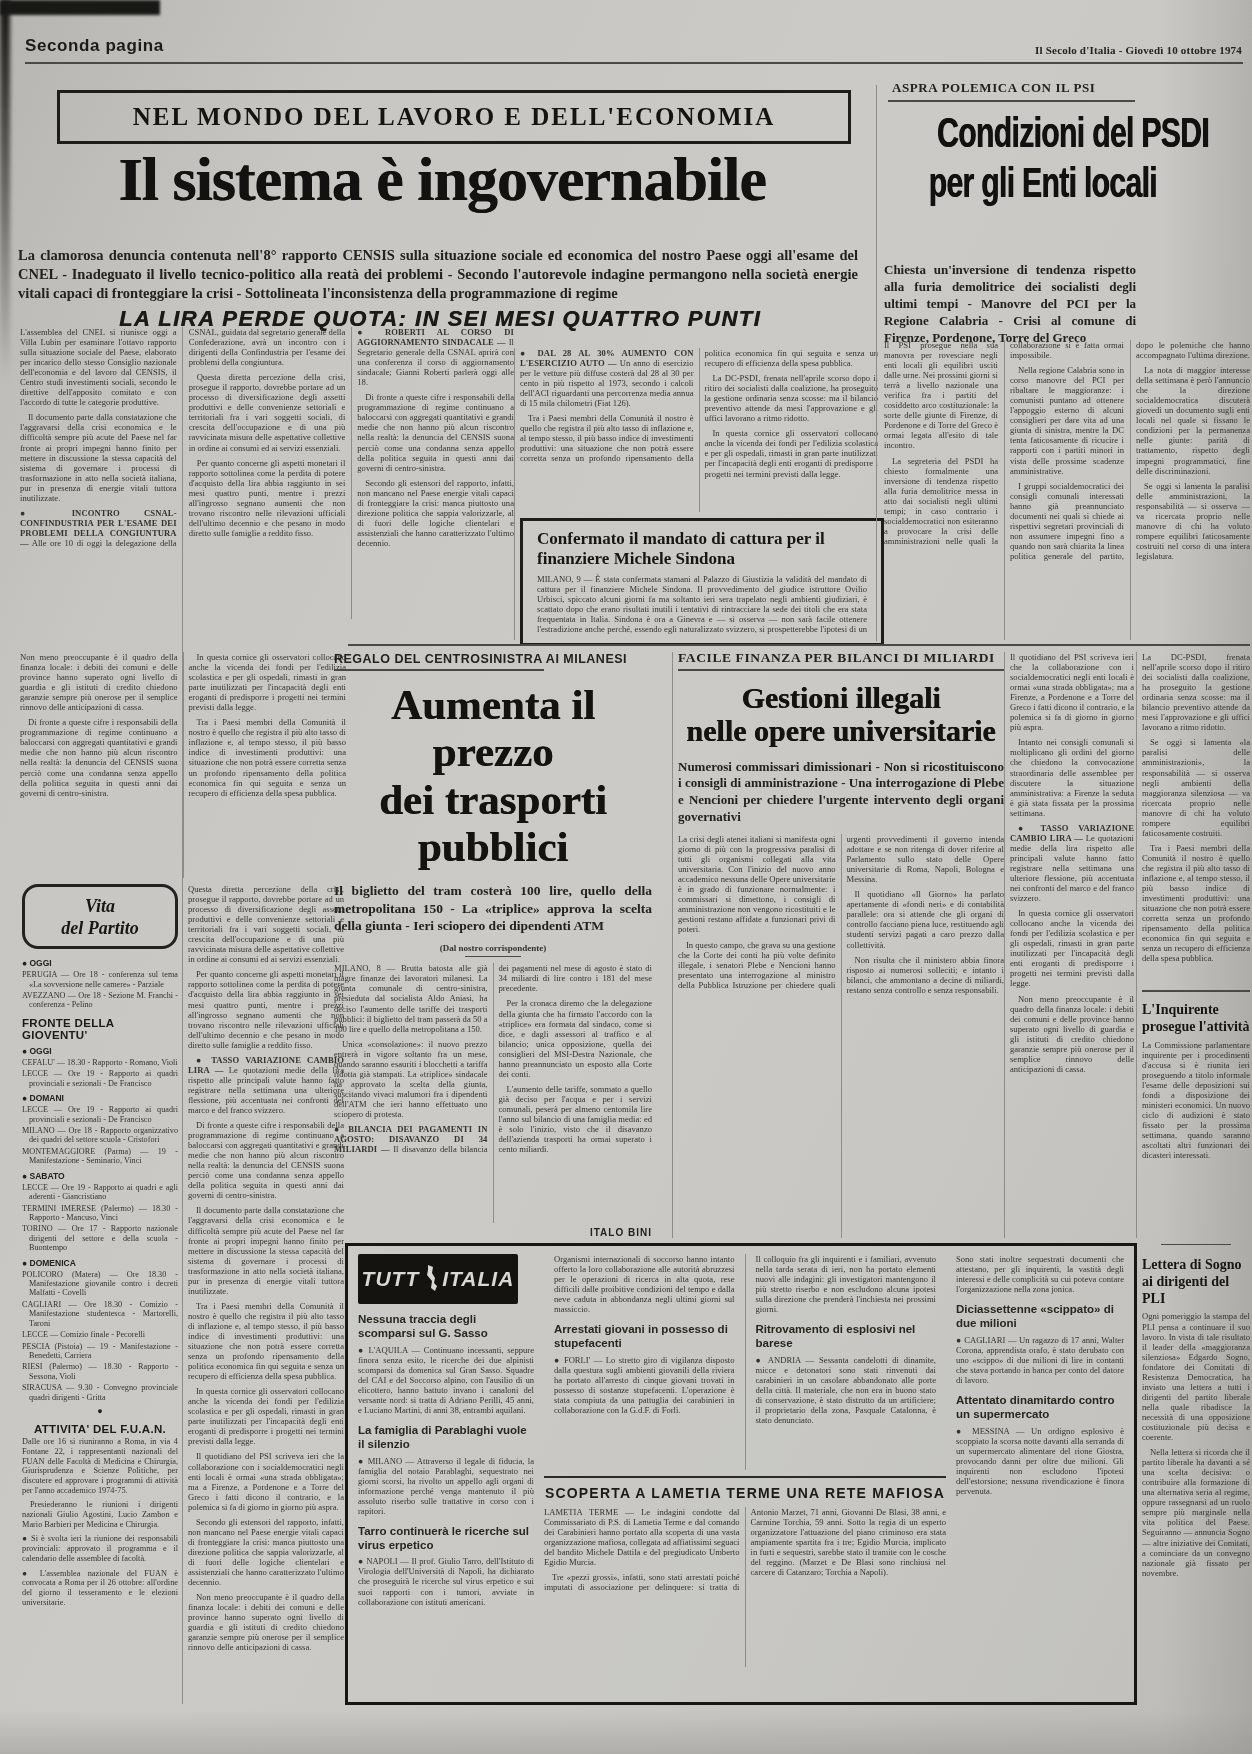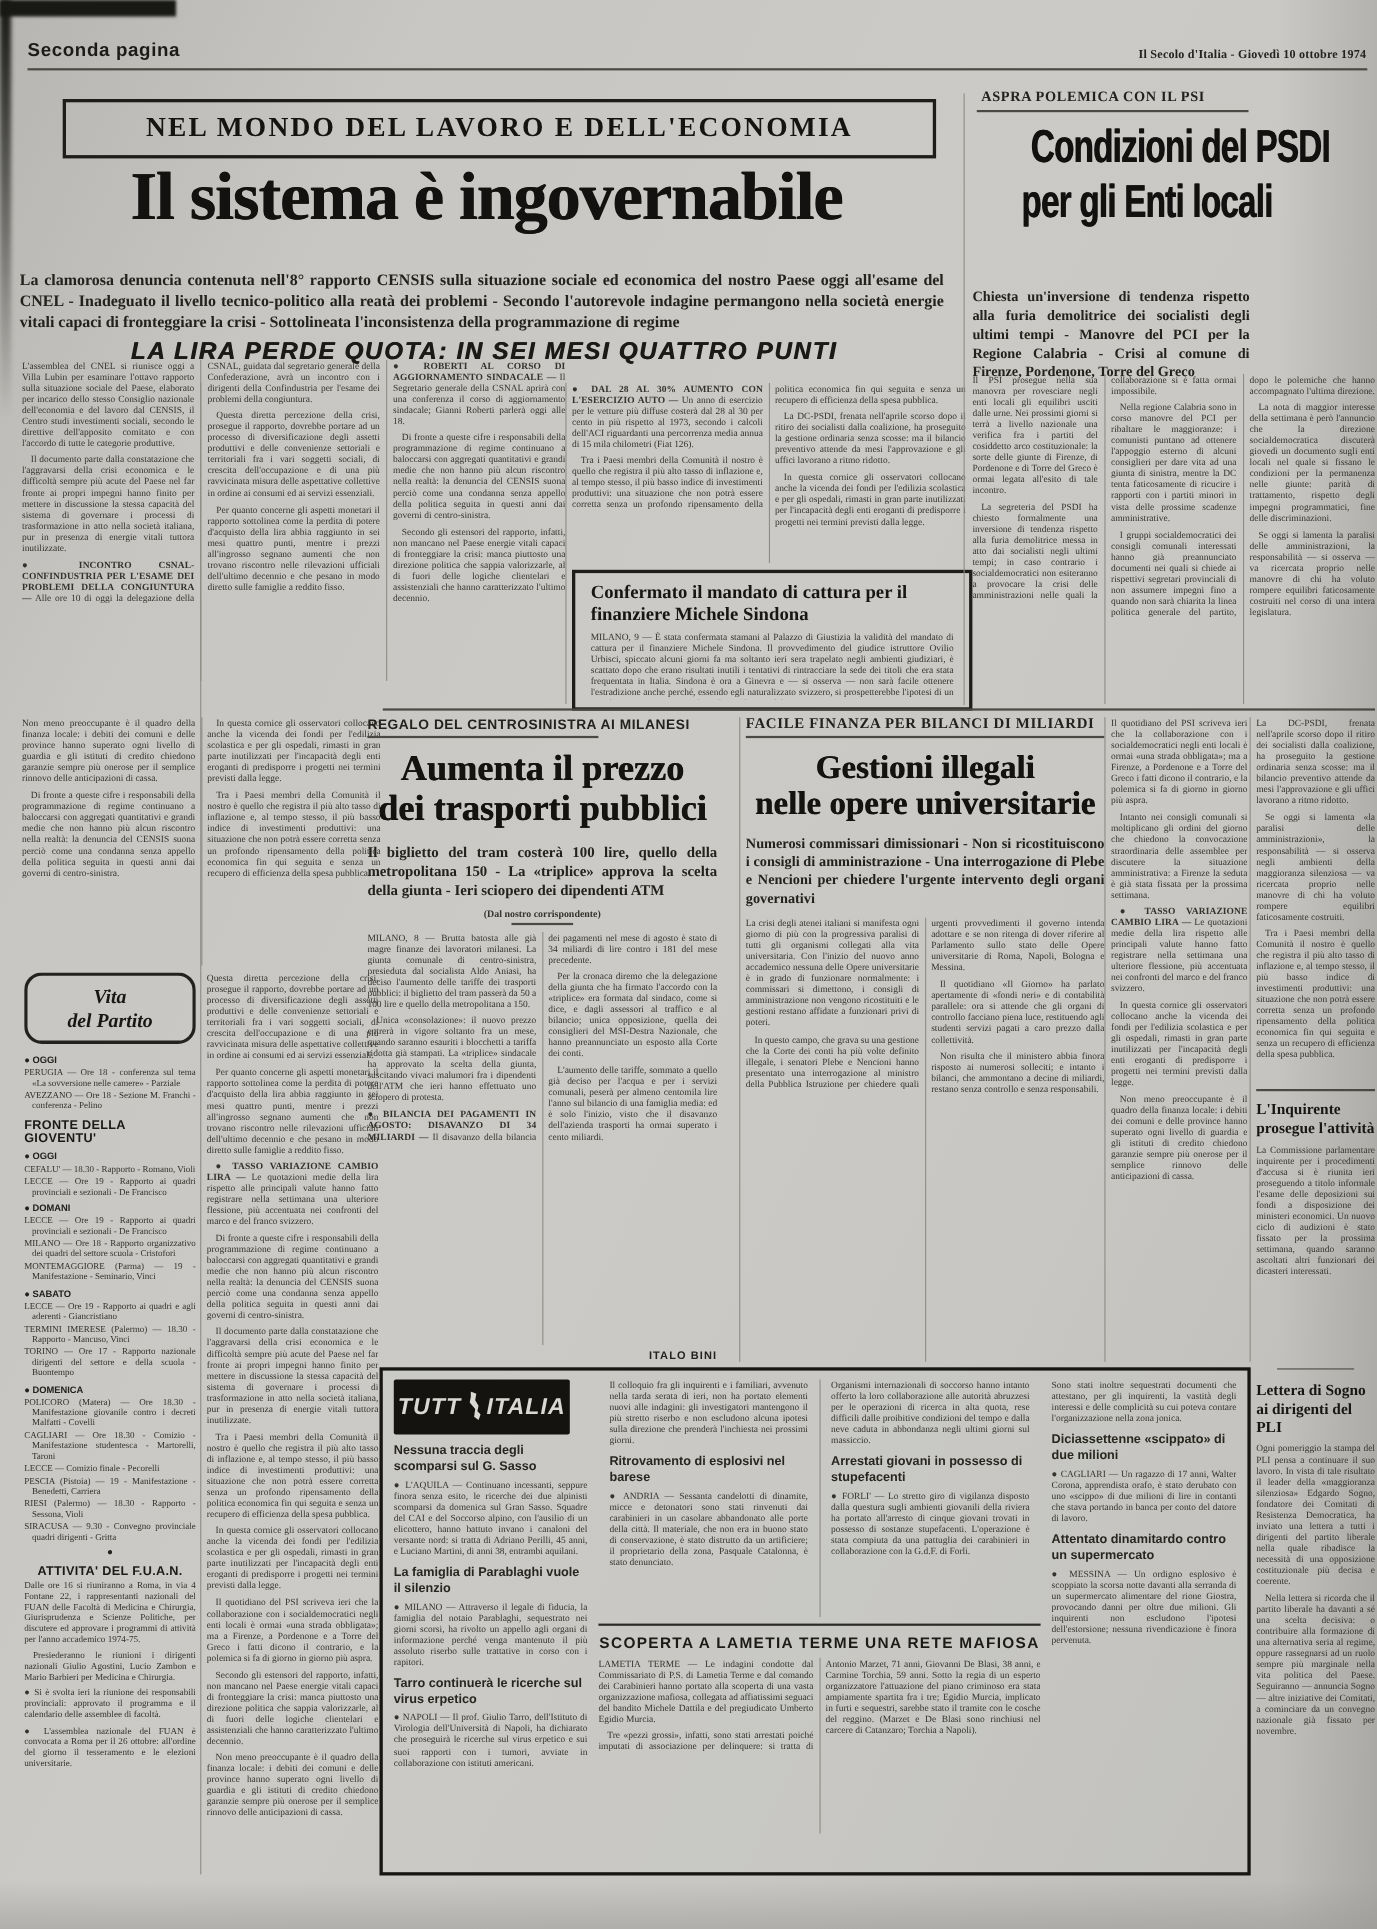--- a/index.html
+++ b/index.html
@@ -131,21 +131,21 @@
     <p>I gruppi socialdemocratici dei consigli comunali interessati hanno già preannunciato documenti nei quali si chiede ai rispettivi segretari provinciali di non assumere impegni fino a quando non sarà chiarita la linea politica generale del partito, dopo le polemiche che hanno accompagnato l'ultima direzione.</p>
     <p>La nota di maggior interesse della settimana è però l'annuncio che la direzione socialdemocratica discuterà giovedì un documento sugli enti locali nel quale si fissano le condizioni per la permanenza nelle giunte: parità di trattamento, rispetto degli impegni programmatici, fine delle discriminazioni.</p>
     <p>Se oggi si lamenta la paralisi delle amministrazioni, la responsabilità — si osserva — va ricercata proprio nelle manovre di chi ha voluto rompere equilibri faticosamente costruiti nel corso di una intera legislatura.</p>
   </div>
 
   <div class="hrule" style="left:348px;top:644px;width:902px;"></div>
 
   <div class="abs" style="left:334px;top:652px;width:318px;height:586px;display:flex;flex-direction:column;">
     <div class="kicker-sans">REGALO DEL CENTROSINISTRA AI MILANESI</div>
     <div class="shortrule" style="width:210px;margin-top:3px;"></div>
-    <h2 class="h2-serif" style="font-size:33px;margin-top:10px;text-align:center;">
+    <h2 class="h2-serif" style="font-size:43px;margin-top:10px;text-align:center;">
       <span>Aumenta il prezzo</span><br>
       <span>dei trasporti pubblici</span>
     </h2>
     <p class="deck-sm" style="margin-top:12px;font-size:13.5px;">Il biglietto del tram costerà 100 lire, quello della metropolitana 150 - La «triplice» approva la scelta della giunta - Ieri sciopero dei dipendenti ATM</p>
     <div class="dateline" style="margin-top:8px;">(Dal nostro corrispondente)</div>
     <div class="shortrule" style="width:56px;height:1.5px;margin:3px auto 6px;"></div>
     <div class="bt cols2 clip" style="flex:1;">
       <p class="noind">MILANO, 8 — Brutta batosta alle già magre finanze dei lavoratori milanesi. La giunta comunale di centro-sinistra, presieduta dal socialista Aldo Aniasi, ha deciso l'aumento delle tariffe dei trasporti pubblici: il biglietto del tram passerà da 50 a 100 lire e quello della metropolitana a 150.</p>
       <p>Unica «consolazione»: il nuovo prezzo entrerà in vigore soltanto fra un mese, quando saranno esauriti i blocchetti a tariffa ridotta già stampati. La «triplice» sindacale ha approvato la scelta della giunta, suscitando vivaci malumori fra i dipendenti dell'ATM che ieri hanno effettuato uno sciopero di protesta.</p>
       <p class="noind"><span class="li-head">● BILANCIA DEI PAGAMENTI IN AGOSTO: DISAVANZO DI 34 MILIARDI —</span><span> Il disavanzo della bilancia dei pagamenti nel mese di agosto è stato di 34 miliardi di lire contro i 181 del mese precedente.</span></p>
@@ -274,36 +274,36 @@
         </div>
       <div class="t-head">Tarro continuerà le ricerche sul virus erpetico</div>
       <div class="bt">
           <p class="noind">● NAPOLI — Il prof. Giulio Tarro, dell'Istituto di Virologia dell'Università di Napoli, ha dichiarato che proseguirà le ricerche sul virus erpetico e sui suoi rapporti con i tumori, avviate in collaborazione con istituti americani.</p>
         </div>
     </div>
     <div style="flex:1;display:flex;flex-direction:column;">
       <div style="display:flex;height:216px;overflow:hidden;">
         <div class="t-col clip" style="flex:1;">
           <div class="bt">
+              <p class="noind">Organismi internazionali di soccorso hanno intanto offerto la loro collaborazione alle autorità abruzzesi per le operazioni di ricerca in alta quota, rese difficili dalle proibitive condizioni del tempo e dalla neve caduta in abbondanza negli ultimi giorni sul massiccio.</p>
+            </div>
+          <div class="t-head">Arrestati giovani in possesso di stupefacenti</div>
+          <div class="bt">
+              <p class="noind">● FORLI' — Lo stretto giro di vigilanza disposto dalla questura sugli ambienti giovanili della riviera ha portato all'arresto di cinque giovani trovati in possesso di sostanze stupefacenti. L'operazione è stata compiuta da una pattuglia dei carabinieri in collaborazione con la G.d.F. di Forlì.</p>
+            </div>
+        </div>
+        <div class="t-col clip" style="flex:1;">
+          <div class="bt">
               <p class="noind">Il colloquio fra gli inquirenti e i familiari, avvenuto nella tarda serata di ieri, non ha portato elementi nuovi alle indagini: gli investigatori mantengono il più stretto riserbo e non escludono alcuna ipotesi sulla direzione che prenderà l'inchiesta nei prossimi giorni.</p>
             </div>
           <div class="t-head">Ritrovamento di esplosivi nel barese</div>
           <div class="bt">
               <p class="noind">● ANDRIA — Sessanta candelotti di dinamite, micce e detonatori sono stati rinvenuti dai carabinieri in un casolare abbandonato alle porte della città. Il materiale, che non era in buono stato di conservazione, è stato distrutto da un artificiere; il proprietario della zona, Pasquale Catalonna, è stato denunciato.</p>
             </div>
         </div>
-        <div class="t-col clip" style="flex:1;">
-          <div class="bt">
-              <p class="noind">Organismi internazionali di soccorso hanno intanto offerto la loro collaborazione alle autorità abruzzesi per le operazioni di ricerca in alta quota, rese difficili dalle proibitive condizioni del tempo e dalla neve caduta in abbondanza negli ultimi giorni sul massiccio.</p>
-            </div>
-          <div class="t-head">Arrestati giovani in possesso di stupefacenti</div>
-          <div class="bt">
-              <p class="noind">● FORLI' — Lo stretto giro di vigilanza disposto dalla questura sugli ambienti giovanili della riviera ha portato all'arresto di cinque giovani trovati in possesso di sostanze stupefacenti. L'operazione è stata compiuta da una pattuglia dei carabinieri in collaborazione con la G.d.F. di Forlì.</p>
-            </div>
-        </div>
       </div>
       <div class="mafia" style="flex:1;overflow:hidden;">
         <div class="mafia-h">SCOPERTA A LAMETIA TERME UNA RETE MAFIOSA</div>
         <div class="bt cols2 clip" style="height:160px;">
           <p class="noind">LAMETIA TERME — Le indagini condotte dal Commissariato di P.S. di Lametia Terme e dal comando dei Carabinieri hanno portato alla scoperta di una vasta organizzazione mafiosa, collegata ad affiatissimi seguaci del bandito Michele Dattila e del pregiudicato Umberto Egidio Murcia.</p>
           <p>Tre «pezzi grossi», infatti, sono stati arrestati poiché imputati di associazione per delinquere: si tratta di Antonio Marzet, 71 anni, Giovanni De Blasi, 38 anni, e Carmine Torchia, 59 anni. Sotto la regia di un esperto organizzatore l'attuazione del piano criminoso era stata ampiamente spartita fra i tre; Egidio Murcia, implicato in furti e sequestri, sarebbe stato il tramite con le cosche del reggino. (Marzet e De Blasi sono rinchiusi nel carcere di Catanzaro; Torchia a Napoli).</p>
         </div>
       </div>
     </div>
     <div class="t-col clip" style="width:168px;padding-right:0;">

